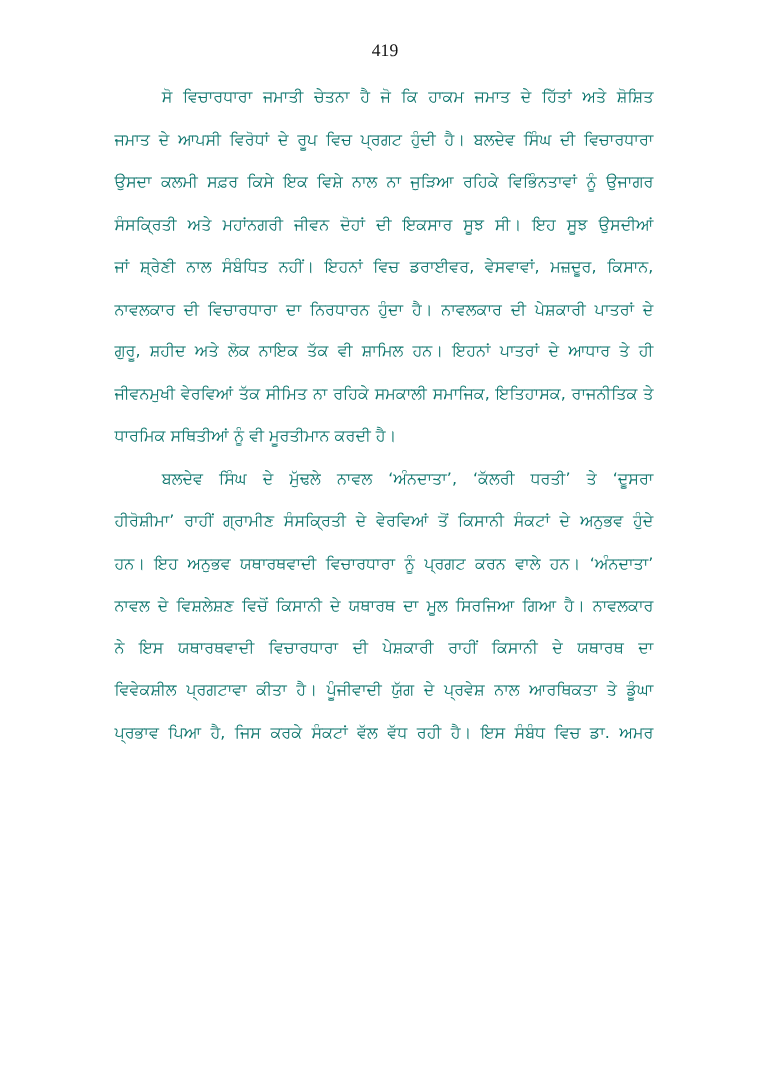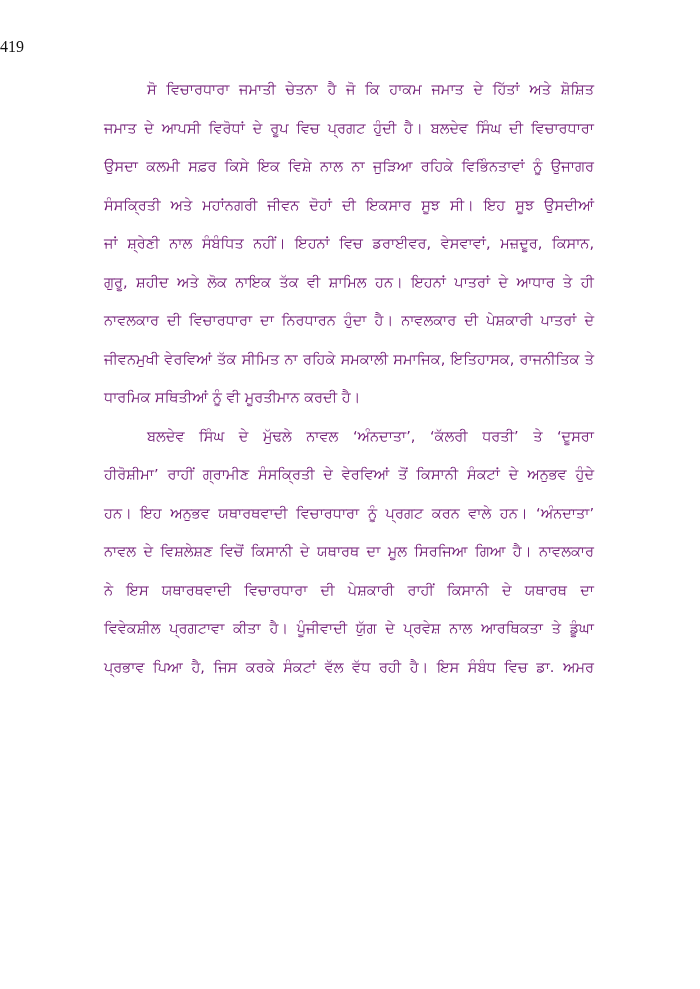--- a/index.html
+++ b/index.html
@@ -12,62 +12,63 @@
       height: 989px;
       position: relative;
       overflow: hidden;
       color: #1a1a1a;
     }
     .page-number {
       position: absolute;
       top: 38px;
       left: 0;
       width: 700px;
+      text-align: center;
       font-family: "Liberation Serif", "DejaVu Serif", serif;
       font-size: 16px;
       color: #111;
     }
     .body-text {
       position: absolute;
       top: 70px;
       left: 104px;
       width: 490px;
     }
     .line {
       display: block;
       height: 38.5px;
       line-height: 38.5px;
       font-family: "DejaVu Sans", "Liberation Sans", sans-serif;
       font-size: 14.5px;
       white-space: nowrap;
       text-align: justify;
       text-align-last: justify;
-      color: #701a75;
+      color: #0f766e;
     }
     .line.indent {
       padding-left: 43px;
     }
     .line.last {
       text-align-last: left;
     }
   </style>
 </head>
 <body>
 
 <div class="page-number">419</div>
 
 <div class="body-text">
   <div class="paragraph">
     <span class="line indent">ਸੋ ਵਿਚਾਰਧਾਰਾ ਜਮਾਤੀ ਚੇਤਨਾ ਹੈ ਜੋ ਕਿ ਹਾਕਮ ਜਮਾਤ ਦੇ ਹਿੱਤਾਂ ਅਤੇ ਸ਼ੋਸ਼ਿਤ</span>
     <span class="line">ਜਮਾਤ ਦੇ ਆਪਸੀ ਵਿਰੋਧਾਂ ਦੇ ਰੂਪ ਵਿਚ ਪ੍ਰਗਟ ਹੁੰਦੀ ਹੈ। ਬਲਦੇਵ ਸਿੰਘ ਦੀ ਵਿਚਾਰਧਾਰਾ</span>
     <span class="line">ਉਸਦਾ ਕਲਮੀ ਸਫ਼ਰ ਕਿਸੇ ਇਕ ਵਿਸ਼ੇ ਨਾਲ ਨਾ ਜੁੜਿਆ ਰਹਿਕੇ ਵਿਭਿੰਨਤਾਵਾਂ ਨੂੰ ਉਜਾਗਰ</span>
     <span class="line">ਸੰਸਕ੍ਰਿਤੀ ਅਤੇ ਮਹਾਂਨਗਰੀ ਜੀਵਨ ਦੋਹਾਂ ਦੀ ਇਕਸਾਰ ਸੂਝ ਸੀ। ਇਹ ਸੂਝ ਉਸਦੀਆਂ</span>
     <span class="line">ਜਾਂ ਸ਼੍ਰੇਣੀ ਨਾਲ ਸੰਬੰਧਿਤ ਨਹੀਂ। ਇਹਨਾਂ ਵਿਚ ਡਰਾਈਵਰ, ਵੇਸਵਾਵਾਂ, ਮਜ਼ਦੂਰ, ਕਿਸਾਨ,</span>
+    <span class="line">ਨਾਵਲਕਾਰ ਦੀ ਵਿਚਾਰਧਾਰਾ ਦਾ ਨਿਰਧਾਰਨ ਹੁੰਦਾ ਹੈ। ਨਾਵਲਕਾਰ ਦੀ ਪੇਸ਼ਕਾਰੀ ਪਾਤਰਾਂ ਦੇ</span>
     <span class="line">ਗੁਰੂ, ਸ਼ਹੀਦ ਅਤੇ ਲੋਕ ਨਾਇਕ ਤੱਕ ਵੀ ਸ਼ਾਮਿਲ ਹਨ। ਇਹਨਾਂ ਪਾਤਰਾਂ ਦੇ ਆਧਾਰ ਤੇ ਹੀ</span>
-    <span class="line">ਨਾਵਲਕਾਰ ਦੀ ਵਿਚਾਰਧਾਰਾ ਦਾ ਨਿਰਧਾਰਨ ਹੁੰਦਾ ਹੈ। ਨਾਵਲਕਾਰ ਦੀ ਪੇਸ਼ਕਾਰੀ ਪਾਤਰਾਂ ਦੇ</span>
     <span class="line">ਜੀਵਨਮੁਖੀ ਵੇਰਵਿਆਂ ਤੱਕ ਸੀਮਿਤ ਨਾ ਰਹਿਕੇ ਸਮਕਾਲੀ ਸਮਾਜਿਕ, ਇਤਿਹਾਸਕ, ਰਾਜਨੀਤਿਕ ਤੇ</span>
     <span class="line last">ਧਾਰਮਿਕ ਸਥਿਤੀਆਂ ਨੂੰ ਵੀ ਮੂਰਤੀਮਾਨ ਕਰਦੀ ਹੈ।</span>
   </div>
   <div class="paragraph">
     <span class="line indent">ਬਲਦੇਵ ਸਿੰਘ ਦੇ ਮੁੱਢਲੇ ਨਾਵਲ ‘ਅੰਨਦਾਤਾ’, ‘ਕੱਲਰੀ ਧਰਤੀ’ ਤੇ ‘ਦੂਸਰਾ</span>
     <span class="line">ਹੀਰੋਸ਼ੀਮਾ’ ਰਾਹੀਂ ਗ੍ਰਾਮੀਣ ਸੰਸਕ੍ਰਿਤੀ ਦੇ ਵੇਰਵਿਆਂ ਤੋਂ ਕਿਸਾਨੀ ਸੰਕਟਾਂ ਦੇ ਅਨੁਭਵ ਹੁੰਦੇ</span>
     <span class="line">ਹਨ। ਇਹ ਅਨੁਭਵ ਯਥਾਰਥਵਾਦੀ ਵਿਚਾਰਧਾਰਾ ਨੂੰ ਪ੍ਰਗਟ ਕਰਨ ਵਾਲੇ ਹਨ। ‘ਅੰਨਦਾਤਾ’</span>
     <span class="line">ਨਾਵਲ ਦੇ ਵਿਸ਼ਲੇਸ਼ਣ ਵਿਚੋਂ ਕਿਸਾਨੀ ਦੇ ਯਥਾਰਥ ਦਾ ਮੂਲ ਸਿਰਜਿਆ ਗਿਆ ਹੈ। ਨਾਵਲਕਾਰ</span>
     <span class="line">ਨੇ ਇਸ ਯਥਾਰਥਵਾਦੀ ਵਿਚਾਰਧਾਰਾ ਦੀ ਪੇਸ਼ਕਾਰੀ ਰਾਹੀਂ ਕਿਸਾਨੀ ਦੇ ਯਥਾਰਥ ਦਾ</span>
     <span class="line">ਵਿਵੇਕਸ਼ੀਲ ਪ੍ਰਗਟਾਵਾ ਕੀਤਾ ਹੈ। ਪੂੰਜੀਵਾਦੀ ਯੁੱਗ ਦੇ ਪ੍ਰਵੇਸ਼ ਨਾਲ ਆਰਥਿਕਤਾ ਤੇ ਡੂੰਘਾ</span>

